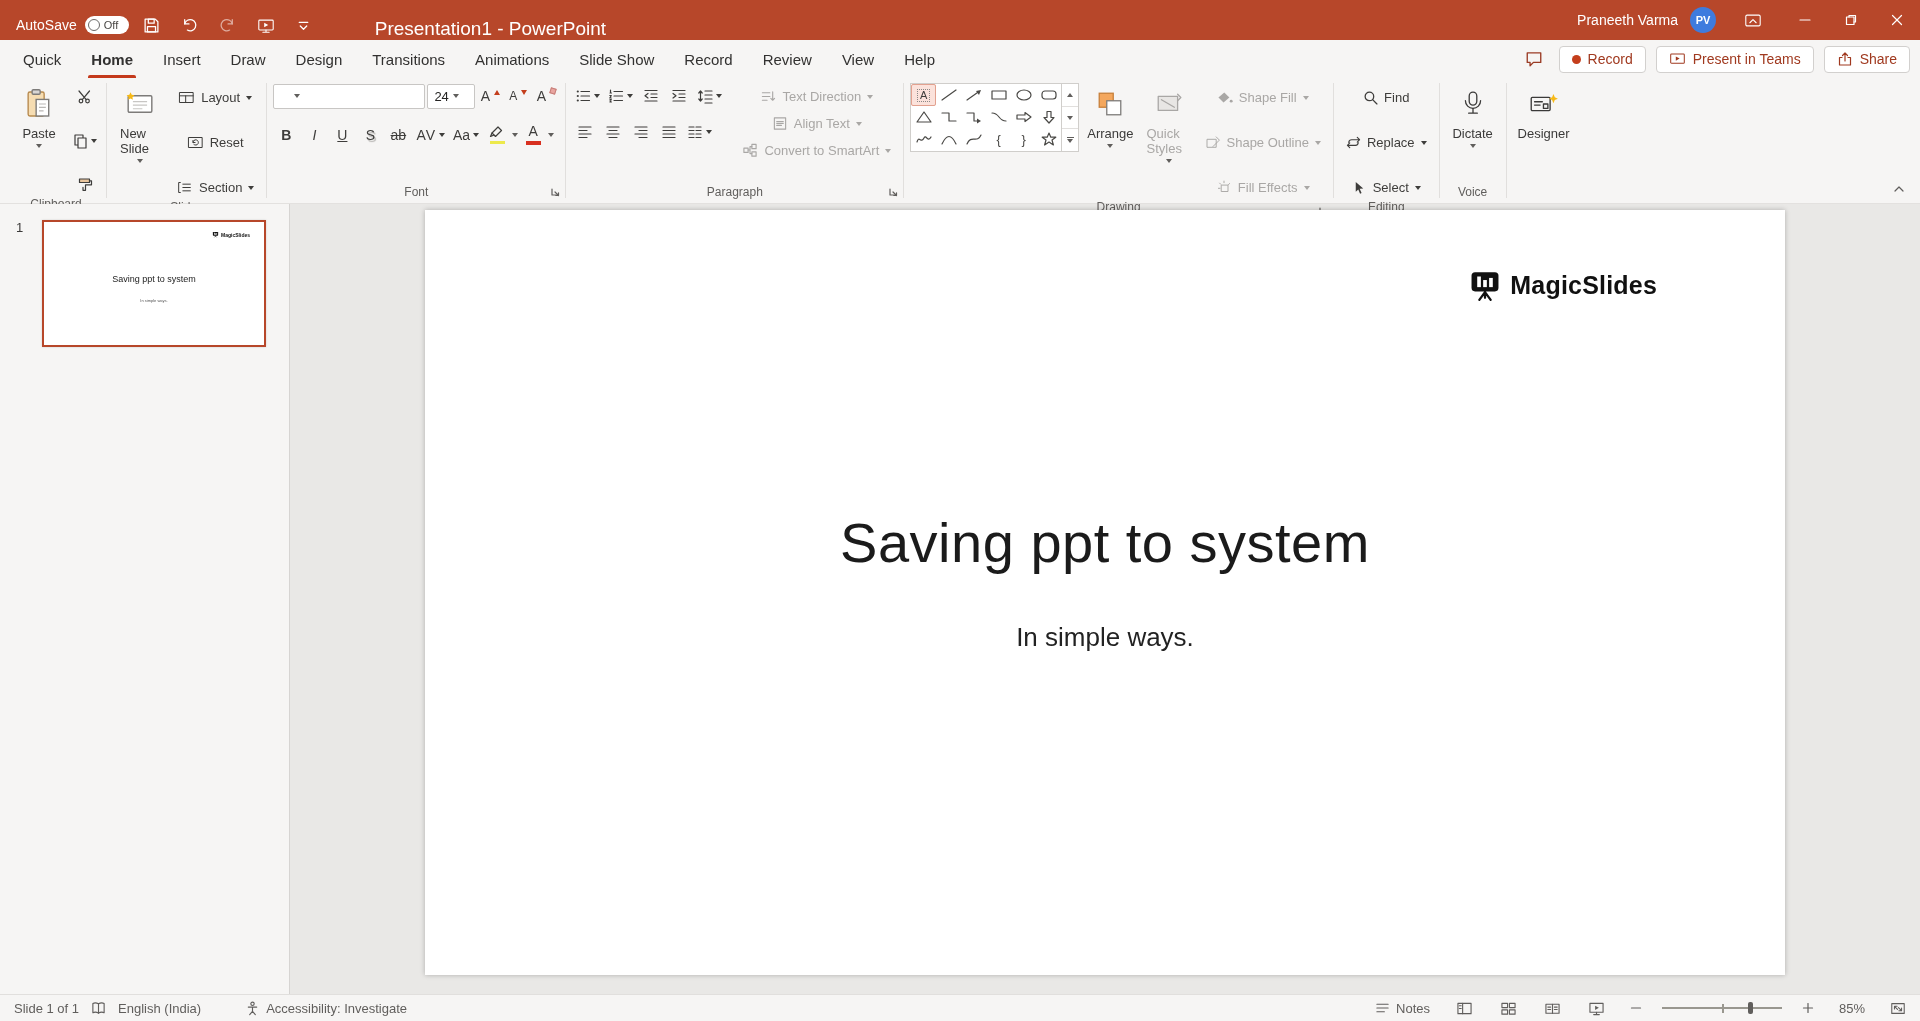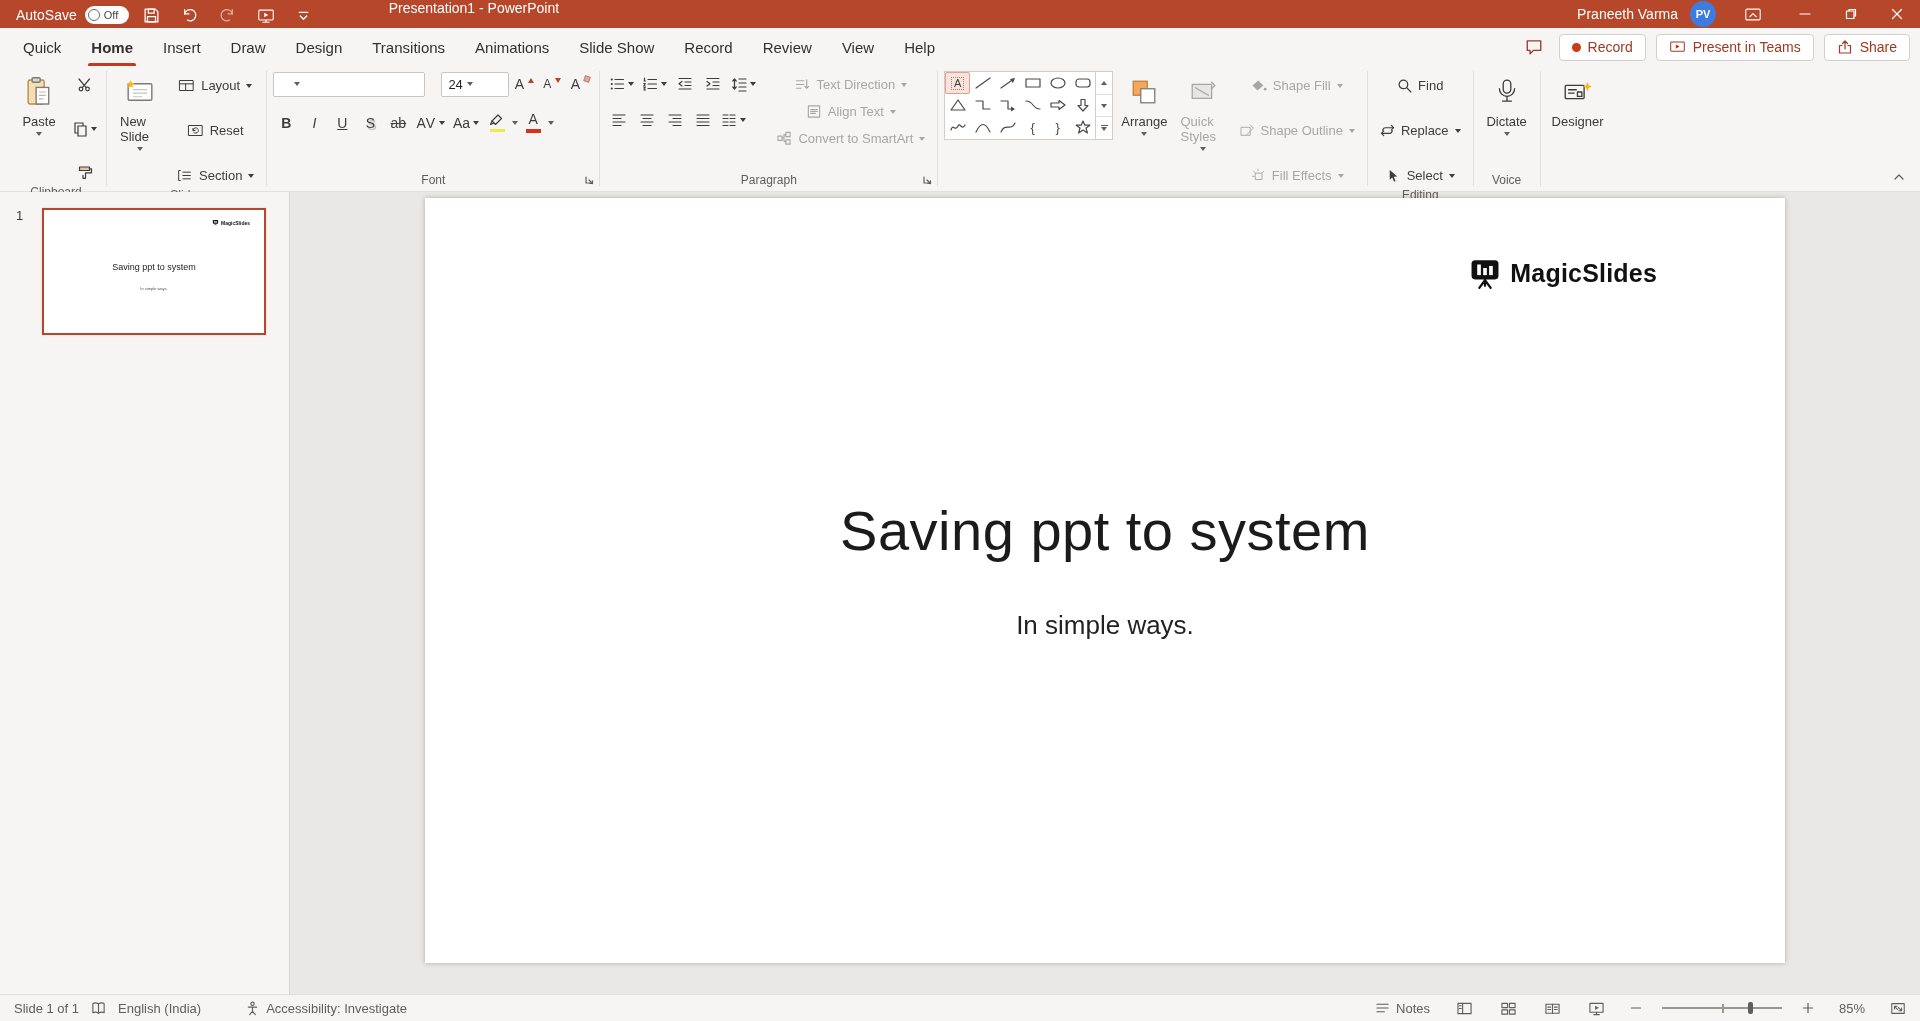--- a/index.html
+++ b/index.html
@@ -14,29 +14,29 @@
   button{background:none;border:none;font:inherit;color:inherit;display:flex;align-items:center;justify-content:center;cursor:default;}
   .app{width:1920px;height:1021px;display:flex;flex-direction:column;}
 
   
   svg.ic *{stroke:currentColor;fill:none;stroke-width:1.2;stroke-linecap:round;stroke-linejoin:round;}
   svg.ic .f{fill:currentColor;stroke:none;}
   .cv{width:0;height:0;border-left:3.5px solid transparent;border-right:3.5px solid transparent;border-top:4px solid currentColor;display:inline-block;flex:none;}
   .cvu{width:0;height:0;border-left:3.5px solid transparent;border-right:3.5px solid transparent;border-bottom:4px solid currentColor;display:inline-block;flex:none;}
 
   
-  .titlebar{height:28px;background:var(--titlebar-bg);color:#fff;display:flex;align-items:flex-start;position:relative;flex:none;}
+  .titlebar{height:40px;background:var(--titlebar-bg);color:#fff;display:flex;align-items:flex-end;position:relative;flex:none;}
   .tb-left{display:flex;align-items:center;gap:8px;padding-left:16px;}
   .as-label{font-size:14px;}
   .as-toggle{width:44px;height:18px;border-radius:9px;background:#fff;display:flex;align-items:center;gap:4px;padding:0 3px;}
   .as-knob{width:12px;height:12px;border-radius:50%;border:1.5px solid #6b6a69;background:#fff;flex:none;}
   .as-state{color:#484644;font-size:11px;}
   .tbi{width:30px;height:30px;border-radius:3px;color:#fff;}
   .tbi.dim{opacity:.55;}
-  .tb-title{margin-left:70px;font-size:14px;white-space:nowrap;}
+  .tb-title{margin-left:56px;font-size:19px;white-space:nowrap;}
   .tb-search{position:absolute;left:50%;top:7px;transform:translateX(-50%);width:460px;height:28px;background:var(--search-bg);border-radius:4px;display:flex;align-items:center;gap:10px;padding:0 14px;color:#43201363;color:#4A2015;}
   .tb-search span{font-size:15px;color:#4A2015;}
   .tb-right{margin-left:auto;display:flex;align-items:center;height:100%;}
   .tb-user{font-size:14px;margin-right:12px;}
   .tb-avatar{width:26px;height:26px;border-radius:50%;background:var(--avatar-bg);display:flex;align-items:center;justify-content:center;margin-right:22px;}
   .tb-avatar span{font-size:11px;font-weight:bold;color:#fff;}
   .win{width:46px;height:42px;color:#fff;}
 
   
   .tabrow{height:38px;background:var(--ribbon-bg);display:flex;align-items:center;flex:none;padding:0 10px 0 8px;}
@@ -63,21 +63,21 @@
   .mini-col{display:flex;flex-direction:column;gap:20px;padding-top:2px;}
   .sbtn{height:24px;min-width:26px;border-radius:3px;display:flex;align-items:center;justify-content:center;gap:3px;padding:0 3px;color:#3E3D3B;}
   .tbtn{height:25px;display:flex;align-items:center;gap:6px;padding:0 6px;border-radius:3px;font-size:13px;color:#3E3D3B;}
   .dis{color:var(--disabled) !important;}
   .col{display:flex;flex-direction:column;}
   .frow{display:flex;align-items:center;gap:2px;height:26px;}
   .frow + .frow{margin-top:10px;}
   .combo{height:25px;background:#fff;border:1px solid #C8C6C4;border-radius:2px;display:flex;align-items:center;padding:0 2px 0 6px;gap:4px;color:#605E5C;}
   .combo .val{font-size:13px;color:#252423;min-width:10px;}
   .combo-font{width:152px;}
-  .combo-size{width:68px;margin-left:14px;}
+  .combo-size{width:48px;}
   .glyph{font-size:14px;color:#3E3D3B;}
   .mod-up{width:0;height:0;border-left:3px solid transparent;border-right:3px solid transparent;border-bottom:5px solid #C43E1C;margin:-8px 0 0 1px;}
   .mod-dn{width:0;height:0;border-left:3px solid transparent;border-right:3px solid transparent;border-top:5px solid #C43E1C;margin:-8px 0 0 1px;}
   .mod-x{width:6px;height:6px;background:#E9A5A0;transform:rotate(18deg);margin:-10px 0 0 1px;border:1px solid #C67F79;}
   .bold-g{font-weight:bold;}
   .ital-g{font-style:italic;}
   .und-g{text-decoration:underline;}
   .shad-g{text-shadow:1.5px 1.5px 1px #b5b3b1;}
   .strike-g{text-decoration:line-through;}
   .colorbtn{display:flex;flex-direction:column;align-items:center;justify-content:center;}
@@ -673,20 +673,29 @@
           <button class="tbtn dis">
             <svg class="ic" width="16" height="15" viewBox="0 0 20 18">
                 <rect x="7" y="6" width="8" height="8"></rect>
                 <path d="M3 10 h2 M10 1 v2 M17 4 l-1.5 1.5 M4.5 3.5 L6 5"></path>
               </svg>
             <span>Fill Effects</span>
             <span class="cv"></span>
           </button>
         </div>
       </div>
+      <div class="gl">
+        <span>Drawing</span>
+        <button class="launcher">
+          <svg class="ic" width="10" height="10" viewBox="0 0 10 10">
+              <path d="M2 2 v6 h6"></path>
+              <path d="M5 5 l3.5 3.5 M8.5 5.8 v2.7 h-2.7"></path>
+            </svg>
+        </button>
+      </div>
     </section>
     <div class="sep"></div>
 
     <section class="group">
       <div class="gc">
         <div class="mini-col">
           <button class="tbtn">
             <svg class="ic" width="15" height="15" viewBox="0 0 14 14">
                 <circle cx="6" cy="6" r="4"></circle>
                 <line x1="9" y1="9" x2="13" y2="13"></line>

